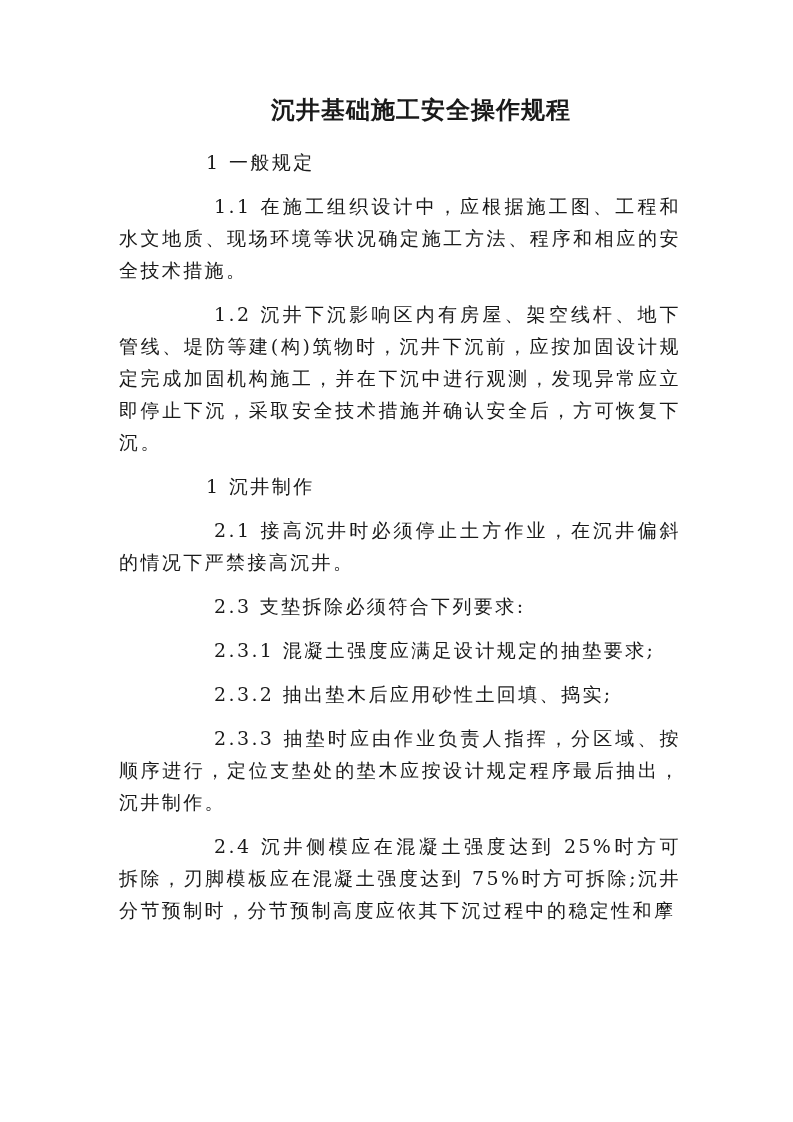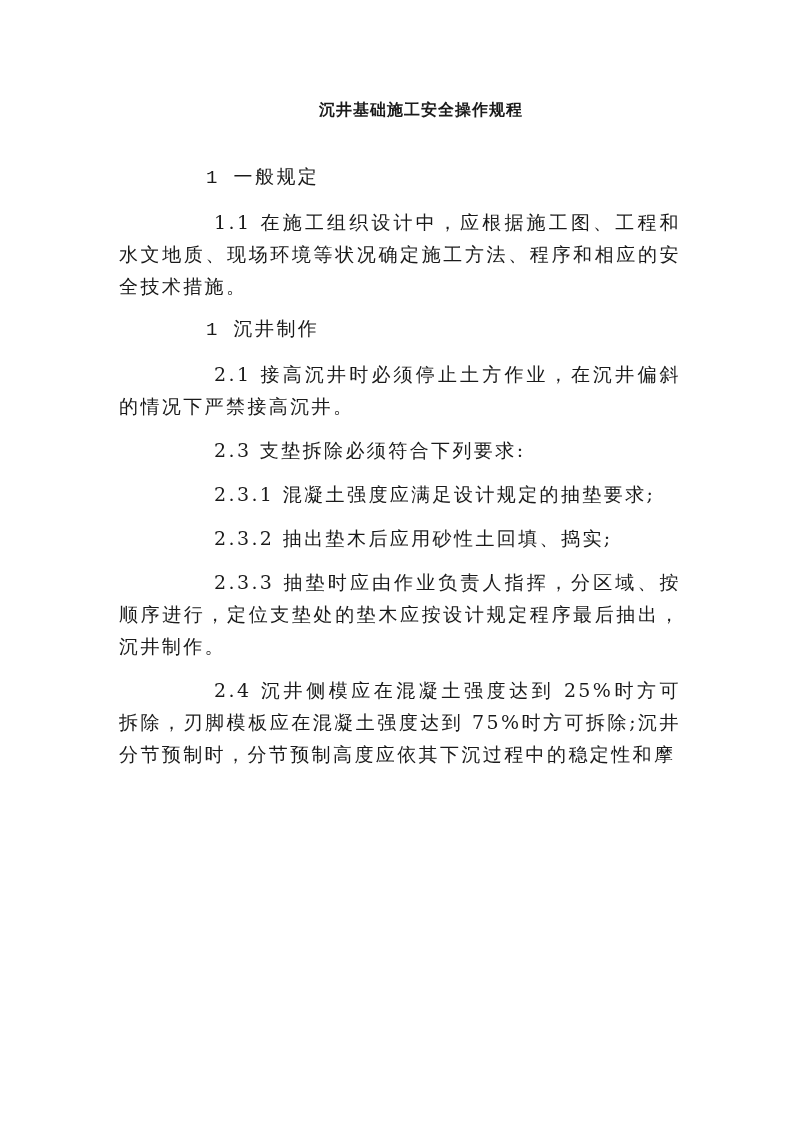--- a/index.html
+++ b/index.html
@@ -24,54 +24,54 @@
       background: #ffffff;
     }
     .content {
       position: absolute;
       left: 111px;
       top: 96px;
       width: 570px;
     }
     .title {
       text-align: center;
-      font-size: 16px;
+      font-size: 24px;
       font-weight: bold;
       letter-spacing: 1px;
       line-height: 28px;
-      margin: 0 0 38px 0;
+      margin: 0 0 22px 0;
       padding-left: 50px;
     }
     .heading {
       font-size: 19px;
       line-height: 32px;
       text-indent: 95px;
       margin: 0 0 12px 0;
       letter-spacing: 2.4px;
-      font-family: Liberation Mono, monospace;
     }
     .para {
       font-size: 19px;
       line-height: 32px;
       text-indent: 95px;
       margin: 0 0 12px 8px;
       text-align: justify;
       letter-spacing: 2.4px;
       word-break: break-all;
     }
   </style>
 </head>
 <body>
 
 <div class="page">
   <div class="content">
     <h1 class="title">沉井基础施工安全操作规程</h1>
 
     <div class="heading">1 一般规定</div>
     <p class="para">1.1 在施工组织设计中，应根据施工图、工程和水文地质、现场环境等状况确定施工方法、程序和相应的安全技术措施。</p>
+    <p class="para">1.2 沉井下沉影响区内有房屋、架空线杆、地下管线、堤防等建(构)筑物时，沉井下沉前，应按加固设计规定完成加固机构施工，并在下沉中进行观测，发现异常应立即停止下沉，采取安全技术措施并确认安全后，方可恢复下沉。</p>
 
     <div class="heading">1 沉井制作</div>
     <p class="para">2.1 接高沉井时必须停止土方作业，在沉井偏斜的情况下严禁接高沉井。</p>
     <p class="para">2.3 支垫拆除必须符合下列要求:</p>
     <p class="para">2.3.1 混凝土强度应满足设计规定的抽垫要求;</p>
     <p class="para">2.3.2 抽出垫木后应用砂性土回填、捣实;</p>
     <p class="para">2.3.3 抽垫时应由作业负责人指挥，分区域、按顺序进行，定位支垫处的垫木应按设计规定程序最后抽出，沉井制作。</p>
     <p class="para">2.4 沉井侧模应在混凝土强度达到 25%时方可拆除，刃脚模板应在混凝土强度达到 75%时方可拆除;沉井分节预制时，分节预制高度应依其下沉过程中的稳定性和摩</p>
   </div>
 </div>

